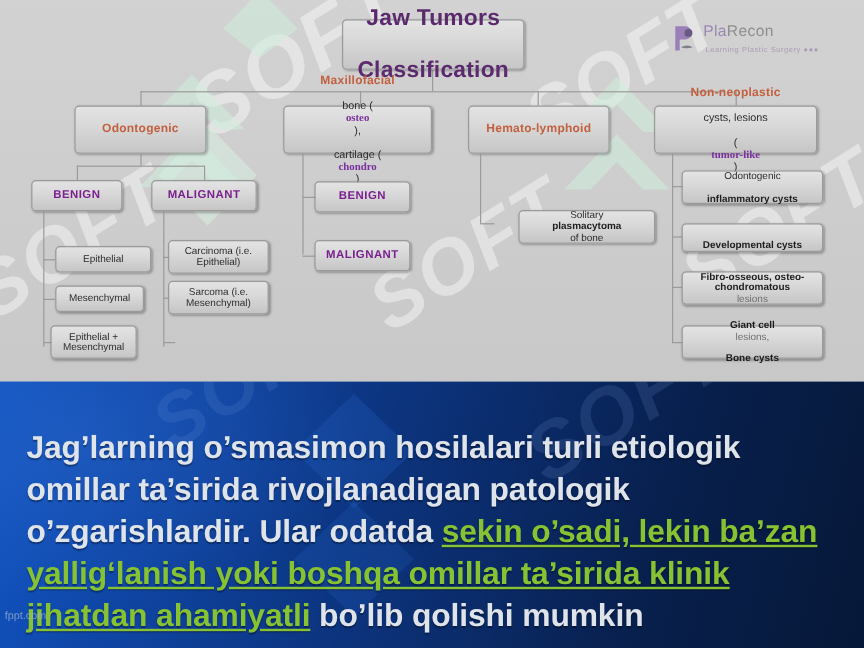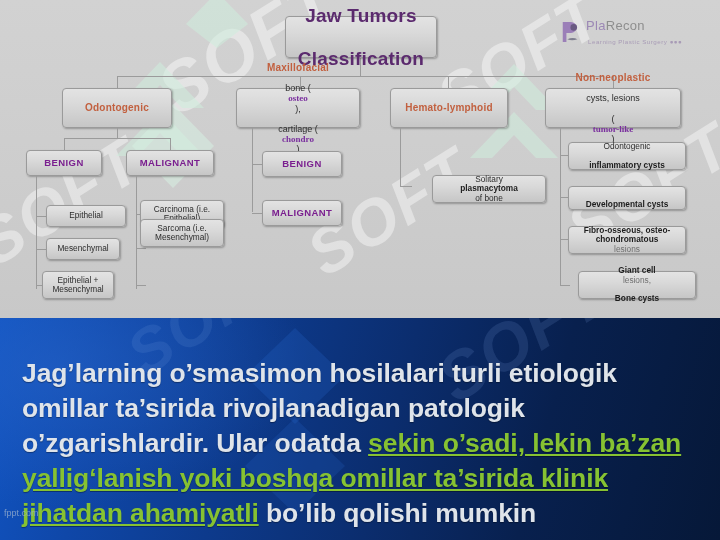--- a/index.html
+++ b/index.html
@@ -206,21 +206,21 @@
     </div>
 
     <div class="ln lnv" style="left:136px;top:176px;height:113px;"></div>
     <div class="ln lnh" style="left:136px;top:214px;width:10px;"></div>
     <div class="ln lnh" style="left:136px;top:248px;width:10px;"></div>
     <div class="ln lnh" style="left:136px;top:285px;width:10px;"></div>
 
     <div class="node leaf" style="left:140px;top:200px;width:84px;height:28px;align-items:center;">
       <span>Carcinoma (i.e.<br>Epithelial)</span>
     </div>
-    <div class="node leaf" style="left:140px;top:219px;width:84px;height:28px;">
+    <div class="node leaf" style="left:140px;top:234px;width:84px;height:28px;">
       <span>Sarcoma (i.e.<br>Mesenchymal)</span>
     </div>
 
     <div class="ln lnv" style="left:252px;top:128px;height:84px;"></div>
     <div class="ln lnh" style="left:252px;top:164px;width:12px;"></div>
     <div class="ln lnh" style="left:252px;top:213px;width:12px;"></div>
 
     <div class="node bm" style="left:262px;top:151px;width:80px;height:26px;">
       <span>BENIGN</span>
     </div>
@@ -243,21 +243,21 @@
 
     <div class="node leaf" style="left:568px;top:142px;width:118px;height:28px;">
       <span><span>Odontogenic</span><br><b>inflammatory cysts</b></span>
     </div>
     <div class="node leaf" style="left:568px;top:186px;width:118px;height:24px;align-items:flex-end;">
       <span><b>Developmental cysts</b></span>
     </div>
     <div class="node leaf" style="left:568px;top:226px;width:118px;height:28px;">
       <span><b>Fibro-osseous, osteo-</b><br><b>chondromatous </b><span class="gry">lesions</span></span>
     </div>
-    <div class="node leaf" style="left:568px;top:271px;width:118px;height:28px;margin-left:10px;">
+    <div class="node leaf" style="left:568px;top:271px;width:118px;height:28px;">
       <span><b>Giant cell </b><span class="gry">lesions,</span><br><b>Bone cysts</b></span>
     </div>
 
   </div>
 
   <div id="caption">
 
     <svg class="wm-blue" style="left:235px;top:0px;" width="120" height="210" viewBox="0 0 120 210">
       <path d="M60 10 L110 58 L60 106 L10 58 Z" fill="#2a6fd6" opacity=".22"></path>
       <path d="M60 100 L110 148 L60 196 L10 148 Z" fill="#2a6fd6" opacity=".18"></path>

